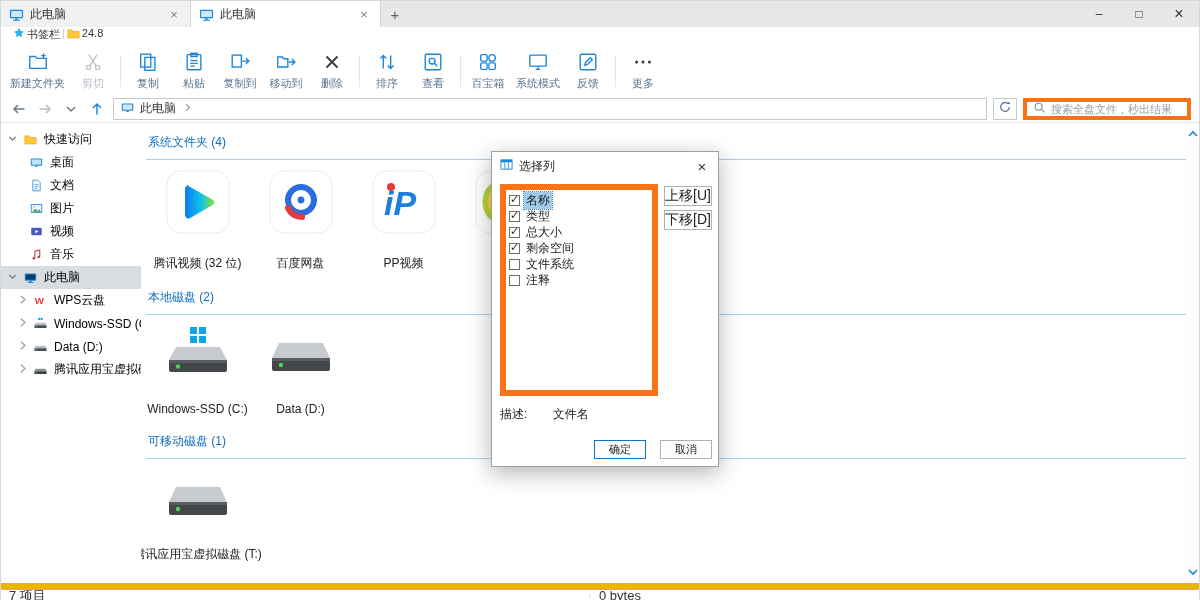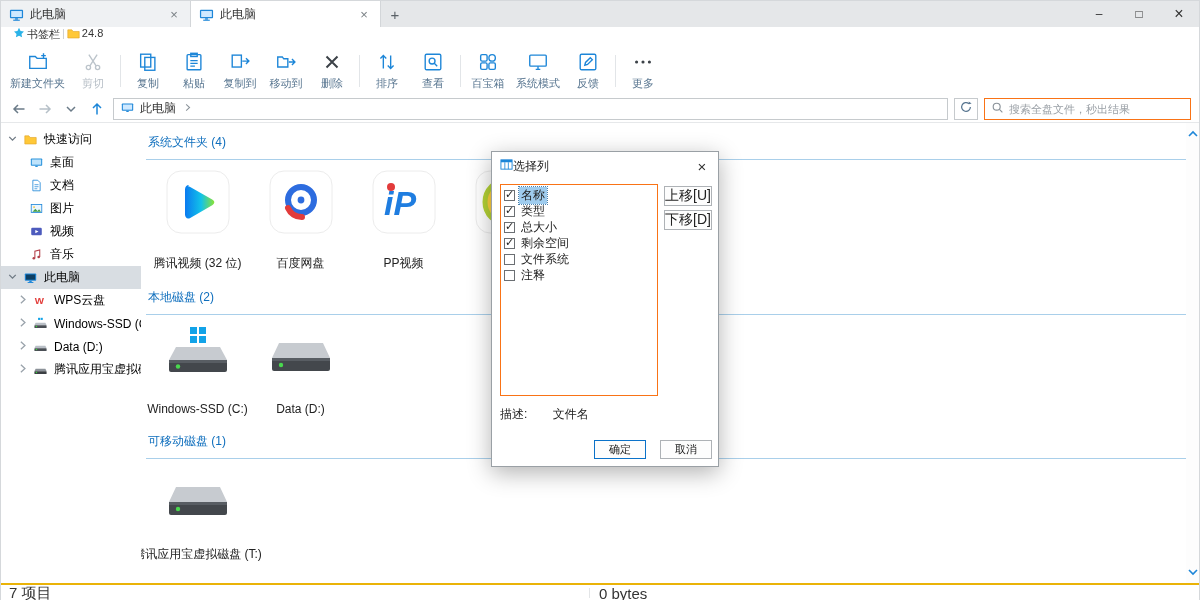--- a/index.html
+++ b/index.html
@@ -32,21 +32,21 @@
   .tbtn svg { width:22px; height:22px; display:block; }
   .tsep { width:1px; height:32px; background:#e2e5e8; margin:0 4px; }
 
   
   .addressbar { height:28px; background:#fff; display:flex; align-items:center; gap:6px; padding:0 8px; border-bottom:1px solid #e6e8ea; }
   .nav-btn { width:20px; height:20px; display:flex; align-items:center; justify-content:center; }
   .nav-btn svg { width:16px; height:16px; display:block; }
   .crumb-box { flex:1; height:22px; border:1px solid #c6cacd; display:flex; align-items:center; gap:6px; padding:0 7px; }
   .crumb-text { color:#333; }
   .refresh-box { width:24px; height:22px; border:1px solid #c6cacd; display:flex; align-items:center; justify-content:center; }
-  .search-box { width:207px; height:22px; border:1px solid #f97316; display:flex; align-items:center; gap:5px; padding:0 6px; }
+  .search-box { width:168px; height:22px; border:4px solid #f97316; display:flex; align-items:center; gap:5px; padding:0 6px; }
   .search-box input { border:none; outline:none; width:100%; font-size:11px; color:#333; font-family:inherit; background:transparent; }
   .search-box input::placeholder { color:#9aa0a6; }
 
   
   .content { display:flex; height:460px; position:relative; }
 
   .sidebar { width:140px; padding-top:5px; overflow:hidden; flex:0 0 auto; }
   .side-item { height:23px; display:flex; align-items:center; gap:5px; padding-left:5px; font-size:12px; color:#000000; white-space:nowrap; overflow:hidden; }
   .side-item.child-qa { padding-left:29px; }
   .side-item.child-pc { padding-left:15px; }
@@ -65,29 +65,29 @@
   .drive-icon { width:66px; height:56px; }
   .drive-icon svg { width:66px; height:56px; display:block; }
   .tile-label { font-size:12px; color:#222; text-align:center; white-space:nowrap; }
 
   .scrollbar { position:absolute; right:0; top:0; width:13px; height:100%; background:#fdfdfd; }
   .sb-arrow { position:absolute; left:0; width:13px; height:14px; display:flex; align-items:center; justify-content:center; }
   .sb-arrow.up { top:4px; } .sb-arrow.down { bottom:4px; }
   .sb-arrow svg { width:10px; height:8px; }
 
   
-  .statusbar { height:18px; border-top:2px solid #eab308; display:flex; align-items:center; font-size:15px; color:#333; padding-left:8px; position:relative; background:#fff; }
+  .statusbar { height:18px; border-top:7px solid #eab308; display:flex; align-items:center; font-size:13px; color:#333; padding-left:8px; position:relative; background:#fff; }
   .status-size { position:absolute; left:598px;text-align:right; }
   .status-div { position:absolute; left:588px; top:3px; bottom:3px; width:1px; background:#e3e5e7; }
 
   
   .dialog { position:absolute; left:490px; top:150px; width:228px; height:316px; background:#fff; border:1px solid #9aa0a5; box-shadow:0 6px 22px rgba(0,0,0,.3); z-index:20; }
-  .dlg-titlebar { height:28px; display:flex; align-items:center; padding-left:8px; font-size:12px; color:#222; }
+  .dlg-titlebar { height:28px; display:flex; align-items:center; gap:6px; padding-left:8px; font-size:12px; color:#222; }
   .dlg-close { margin-left:auto; width:32px; height:28px; display:flex; align-items:center; justify-content:center; font-size:15px; color:#333; }
-  .dlg-list { position:absolute; left:8px; top:32px; width:158px; height:212px; border:1px solid #f97316; background:#fff; padding:2px 1px; overflow:hidden; }
+  .dlg-list { position:absolute; left:8px; top:32px; width:158px; height:212px; border:6px solid #f97316; background:#fff; padding:2px 1px; overflow:hidden; }
   .dlg-item { height:16px; display:flex; align-items:center; gap:4px; padding-left:2px; font-size:12px; }
   .checkbox { width:11px; height:11px; border:1px solid #6b6f73; background:#fff; position:relative; flex:0 0 auto; }
   .checkbox.checked::after { content:"✓"; position:absolute; top:-3px; left:0; font-size:11px; font-weight:bold; color:#222; }
   .dlg-item-label { padding:0 2px; }
   .dlg-item.selected .dlg-item-label { background:#9fccee; outline:1px dotted #4c80ab; }
   .dlg-side-btn { position:absolute; left:172px; width:48px; height:20px; border:1px solid #aeb2b6; background:#fdfdfd; font-size:14px; color:#222; }
   .dlg-side-btn.up { top:34px; } .dlg-side-btn.down { top:58px; }
   .dlg-desc { position:absolute; left:8px; top:254px; font-size:12px; color:#222; }
   .dlg-desc .desc-val { margin-left:22px; }
   .dlg-bottom-btn { position:absolute; top:288px; width:52px; height:19px; font-size:11px; background:#fdfdfd; border:1px solid #aeb2b6; color:#222; }

